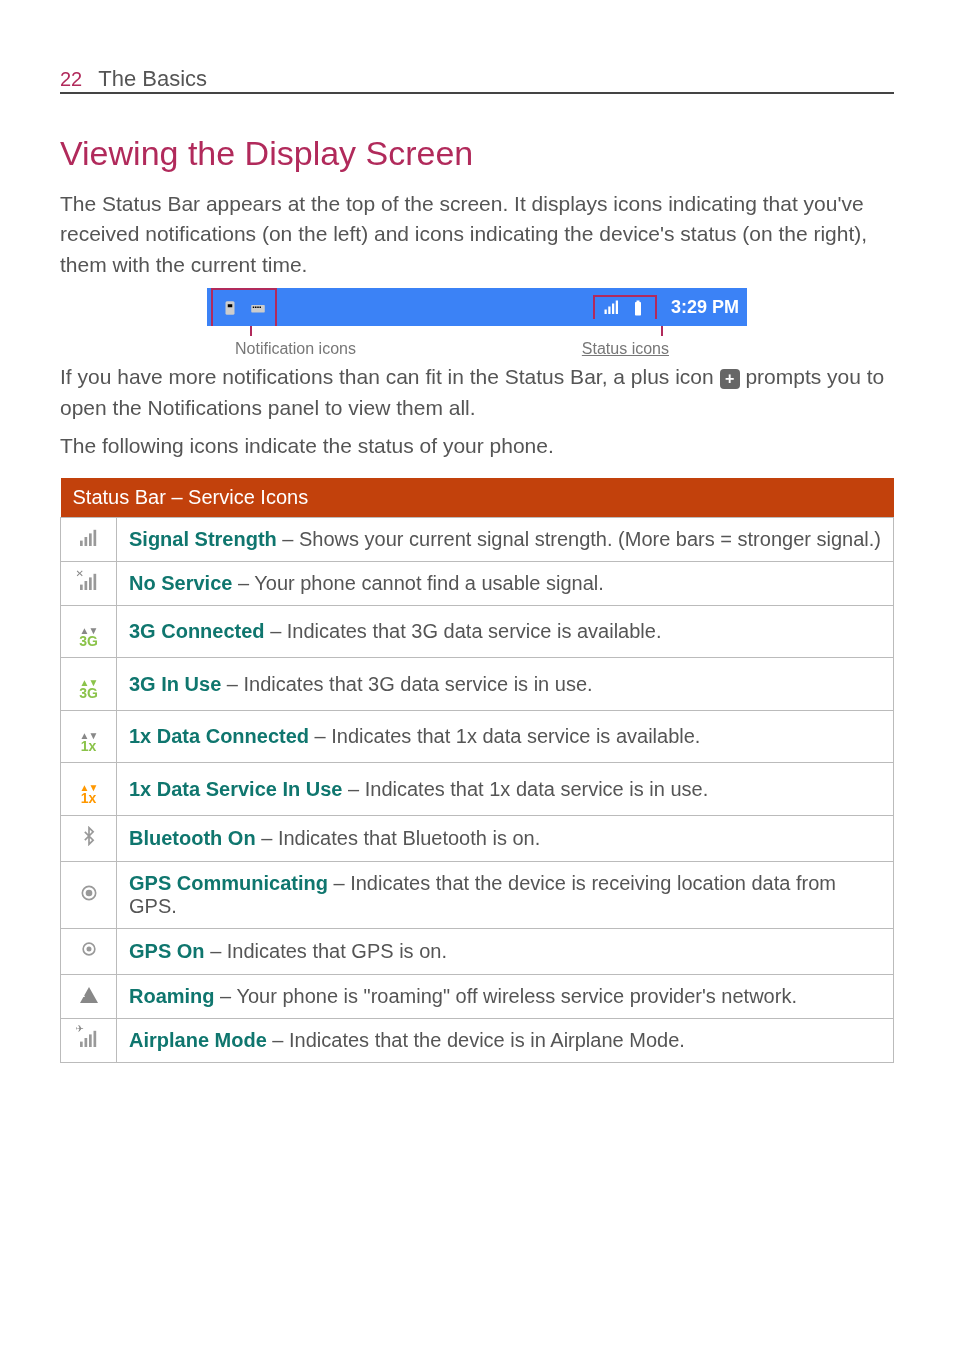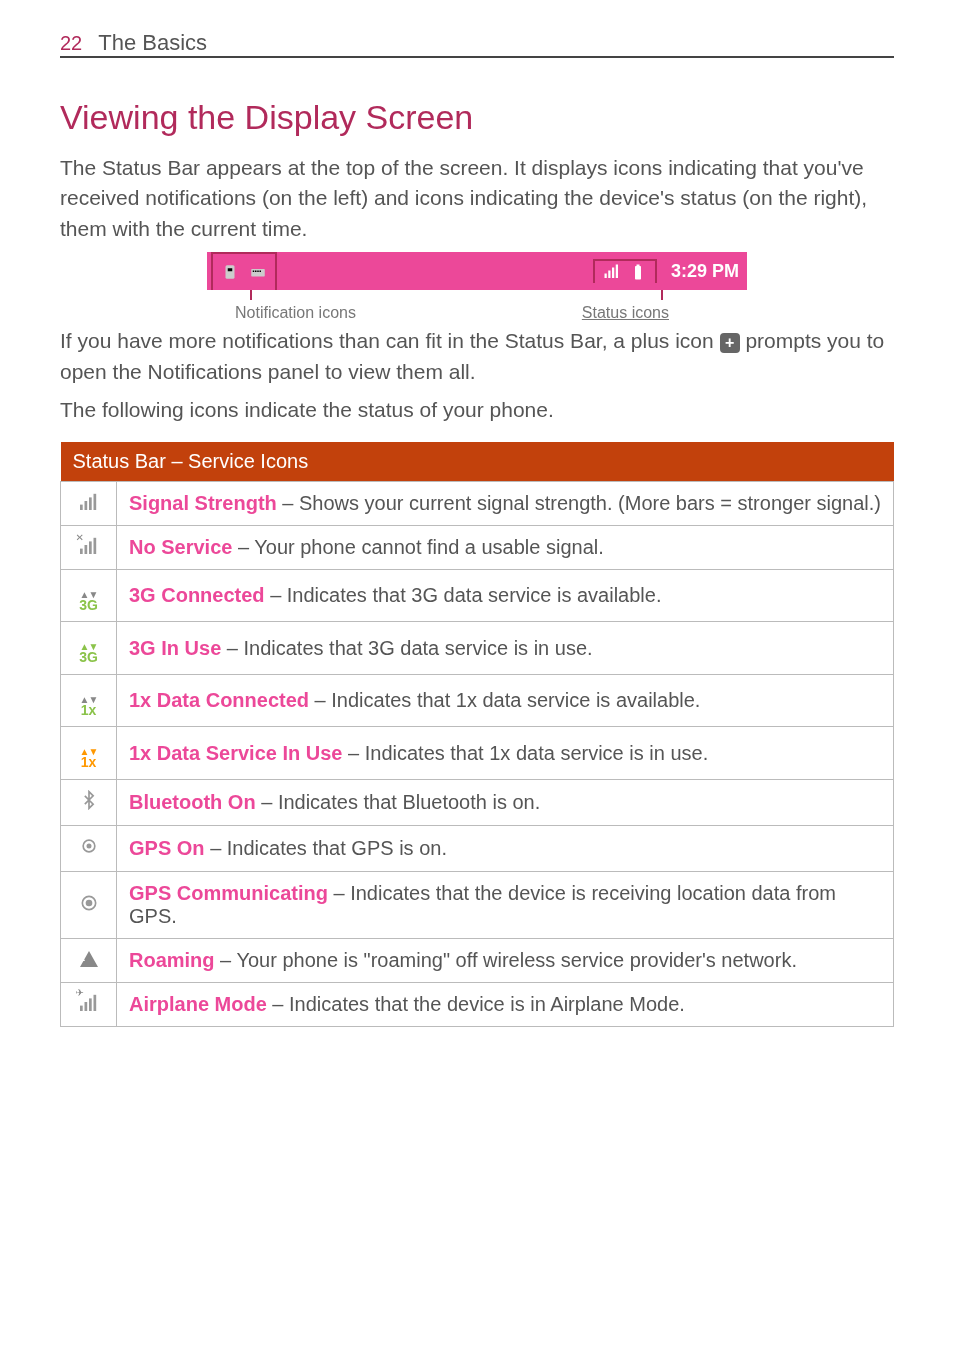--- a/index.html
+++ b/index.html
@@ -11,36 +11,36 @@
     padding: 30px 60px;
   }
   .header {
     display: flex;
     align-items: baseline;
     gap: 16px;
     border-bottom: 2px solid #444;
     margin-bottom: 40px;
   }
   .page-num { color:#b12a5b; font-size: 20px; font-weight: 500; }
-  .section { color:#555; font-size: 22px; }
+  .section { color:#555; font-size: 22px; margin-top: 36px; }
   h1.title {
     color:#b12a5b;
     font-size: 34px;
     font-weight: 400;
     margin-bottom: 16px;
   }
   p.body {
     font-size: 21px;
     line-height: 1.45;
     color:#555;
     margin-bottom: 8px;
   }
   .statusbar-fig { margin: 8px auto 4px; width: 540px; }
   .statusbar {
-    background:#ec4899;
+    background:#3b82f6;
     height: 38px;
     display:flex;
     align-items:center;
     justify-content:space-between;
     padding: 0 4px;
   }
   .sb-left, .sb-right { display:flex; align-items:center; gap:10px; }
   .sb-left { border:2px solid #b12a5b; border-bottom:none; height:100%; padding:2px 8px; position:relative;}
   .sb-right-icons { border:2px solid #b12a5b; border-bottom:none; height:100%; padding:2px 8px; display:flex; gap:8px; align-items:center;}
   .tick-wrap { position:relative; height:12px;}
@@ -71,21 +71,21 @@
   table.icons td {
     border:1px solid #bbb;
     padding:10px 12px;
     font-size:20px;
     color:#555;
     vertical-align: middle;
   }
   table.icons td.iconcell {
     width:56px; text-align:center; color:#888;
   }
-  td.desc strong { color:#ec4899; font-weight:700;margin-top:40px; }
+  td.desc strong { color:#0f766e; font-weight:700;margin-top:40px; }
   .svg-signal { width:22px; height:18px; }
   .svg-small { width:20px; height:20px; }
   .mini-icon { font-size:14px; color:#8bc34a; font-weight:bold; line-height:1;}
   .mini-1x { font-size:14px; color:#8bc34a; font-weight:bold; line-height:1;}
   .mini-1x-orange { font-size:14px; color:#ff9800; font-weight:bold; line-height:1;}
   .stack { display:inline-flex; flex-direction:column; align-items:center; line-height:0.9;}
   .stack .arrows{ font-size:10px; letter-spacing:-1px;}
   .bars-x { position:relative; display:inline-block;}
   .bars-x .x { position:absolute; top:-4px; left:-2px; font-size:10px; color:#888;}
   .bars-plane { position:relative; display:inline-block;}
@@ -220,32 +220,32 @@
           </span></td>
         <td class="desc"><strong>1x Data Service In Use</strong> – Indicates that 1x data service is in use.</td>
       </tr>
       <tr>
         <td class="iconcell"><svg class="svg-small" viewBox="0 0 24 24" fill="none" stroke="#999" stroke-width="2">
             <path d="M7 7l10 10-5 5V2l5 5L7 17"></path>
           </svg></td>
         <td class="desc"><strong>Bluetooth On</strong> – Indicates that Bluetooth is on.</td>
       </tr>
       <tr>
+        <td class="iconcell"><svg class="svg-small" viewBox="0 0 24 24">
+            <circle cx="12" cy="12" r="8" fill="none" stroke="#999" stroke-width="2"></circle>
+            <circle cx="12" cy="12" r="4" fill="#999"></circle>
+          </svg></td>
+        <td class="desc"><strong>GPS Communicating</strong> – Indicates that the device is receiving location data from GPS.</td>
+      </tr>
+      <tr>
         <td class="iconcell"><svg class="svg-small" viewBox="0 0 24 24" fill="none" stroke="#999" stroke-width="2">
             <circle cx="12" cy="12" r="7"></circle>
             <circle cx="12" cy="12" r="2" fill="#999"></circle>
           </svg></td>
         <td class="desc"><strong>GPS On</strong> – Indicates that GPS is on.</td>
-      </tr>
-      <tr>
-        <td class="iconcell"><svg class="svg-small" viewBox="0 0 24 24">
-            <circle cx="12" cy="12" r="8" fill="none" stroke="#999" stroke-width="2"></circle>
-            <circle cx="12" cy="12" r="4" fill="#999"></circle>
-          </svg></td>
-        <td class="desc"><strong>GPS Communicating</strong> – Indicates that the device is receiving location data from GPS.</td>
       </tr>
       <tr>
         <td class="iconcell"><span style="position:relative;display:inline-block;"><span class="tri"></span><span class="tri-inner" style="position:absolute;left:-5px;top:3px;"></span></span></td>
         <td class="desc"><strong>Roaming</strong> – Your phone is "roaming" off wireless service provider's network.</td>
       </tr>
       <tr>
         <td class="iconcell"><span class="bars-plane"><span class="p">✈</span><svg class="svg-signal" viewBox="0 0 24 20">
               <rect x="2" y="14" width="3" height="6" fill="#999"></rect>
               <rect x="7" y="10" width="3" height="10" fill="#999"></rect>
               <rect x="12" y="6" width="3" height="14" fill="#999"></rect>

